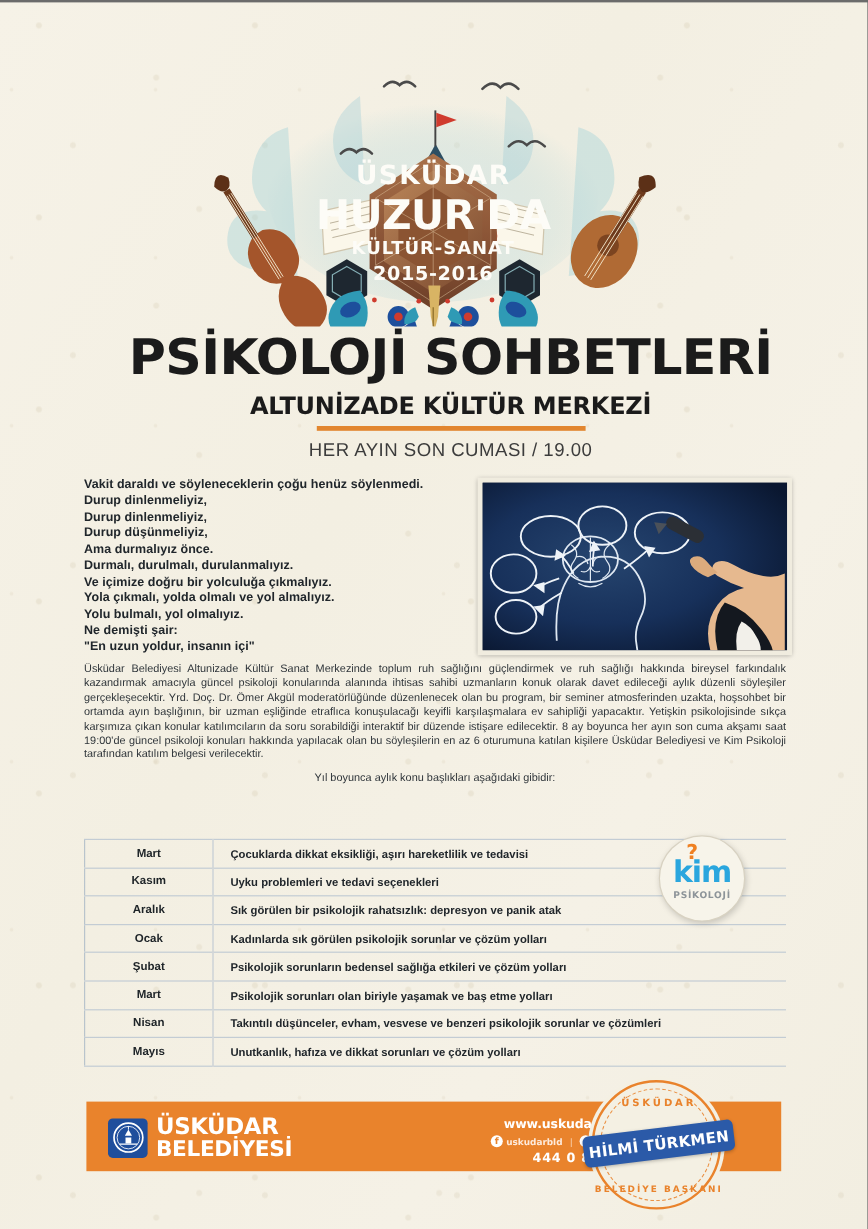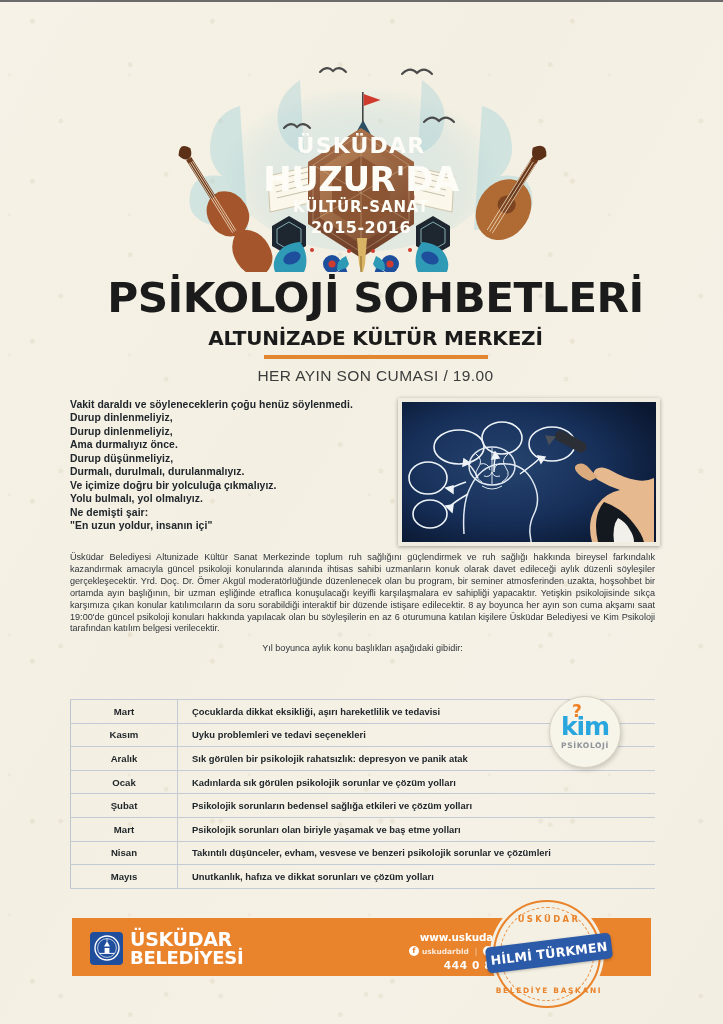--- a/index.html
+++ b/index.html
@@ -384,24 +384,25 @@
     <div class="main-title">PSİKOLOJİ SOHBETLERİ</div>
     <div class="sub-title">ALTUNİZADE KÜLTÜR MERKEZİ</div>
     <div class="rule"></div>
     <div class="when">HER AYIN SON CUMASI  / 19.00</div>
   </div>
 
   <div class="poem" id="poem-host">
       <div>Vakit daraldı ve söyleneceklerin çoğu henüz söylenmedi.</div>
       <div>Durup dinlenmeliyiz,</div>
       <div>Durup dinlenmeliyiz,</div>
+      <div>Durup düşünmeliyiz,</div>
       <div>Ama durmalıyız önce.</div>
-      <div>Durup düşünmeliyiz,</div>
       <div>Durmalı, durulmalı, durulanmalıyız.</div>
       <div>Ve içimize doğru bir yolculuğa çıkmalıyız.</div>
+      <div>Yola çıkmalı, yolda olmalı ve yol almalıyız.</div>
       <div>Yolu bulmalı, yol olmalıyız.</div>
       <div>Ne demişti şair:</div>
       <div>"En uzun yoldur, insanın içi"</div>
     </div>
 
   <div class="photo">
     <svg width="254" height="140" viewBox="0 0 254 140" xmlns="http://www.w3.org/2000/svg">
       <defs>
         <radialGradient id="bg" cx="40%" cy="45%" r="70%">
           <stop offset="0%" stop-color="#26456f"></stop>

